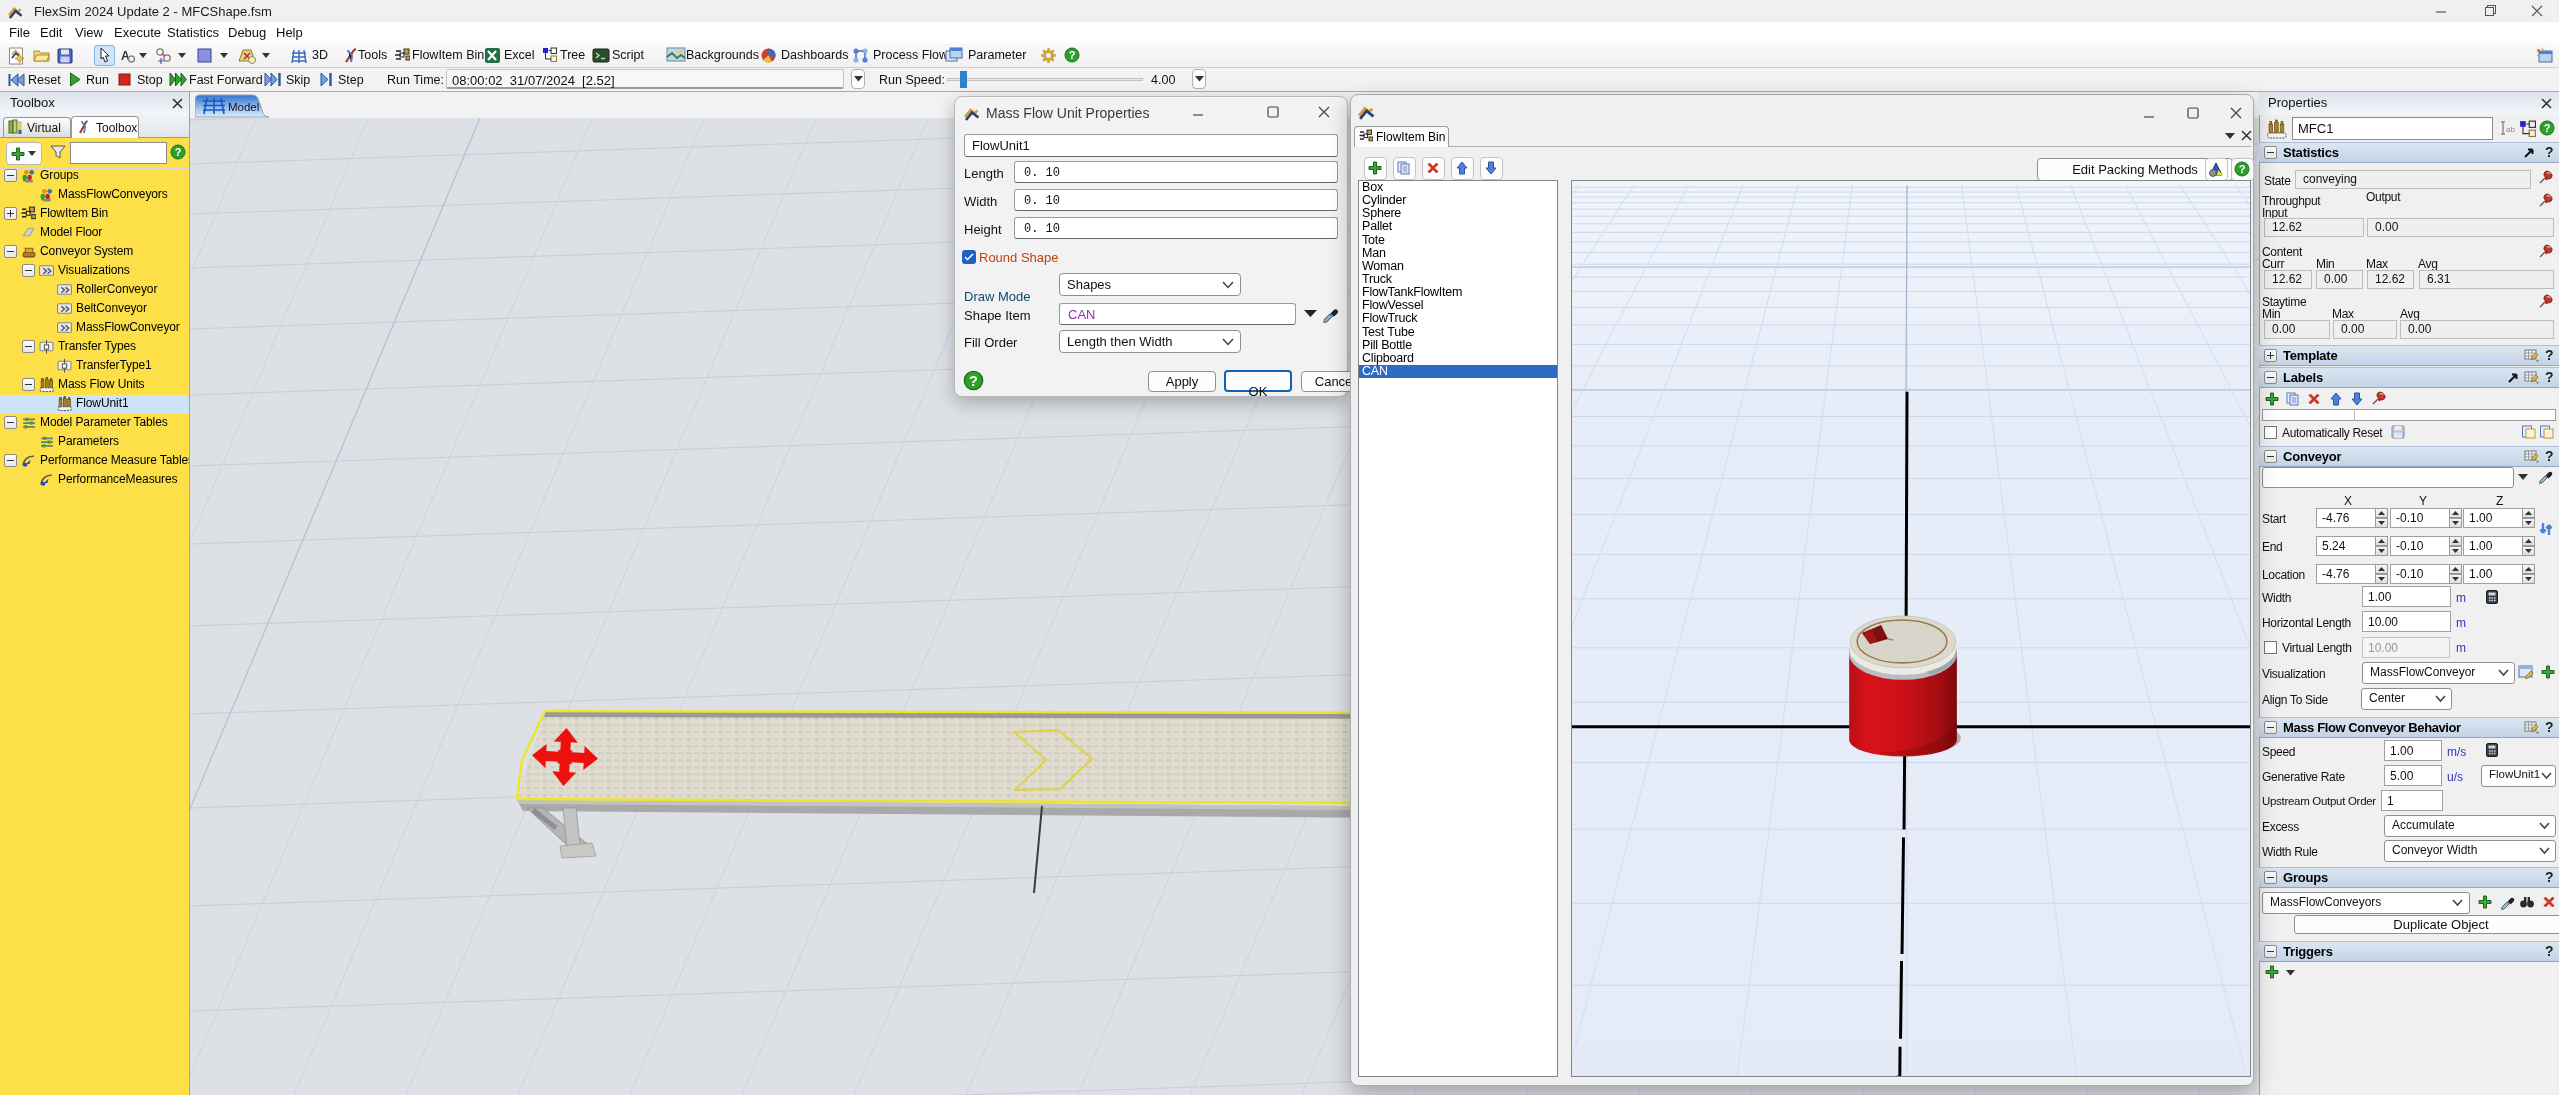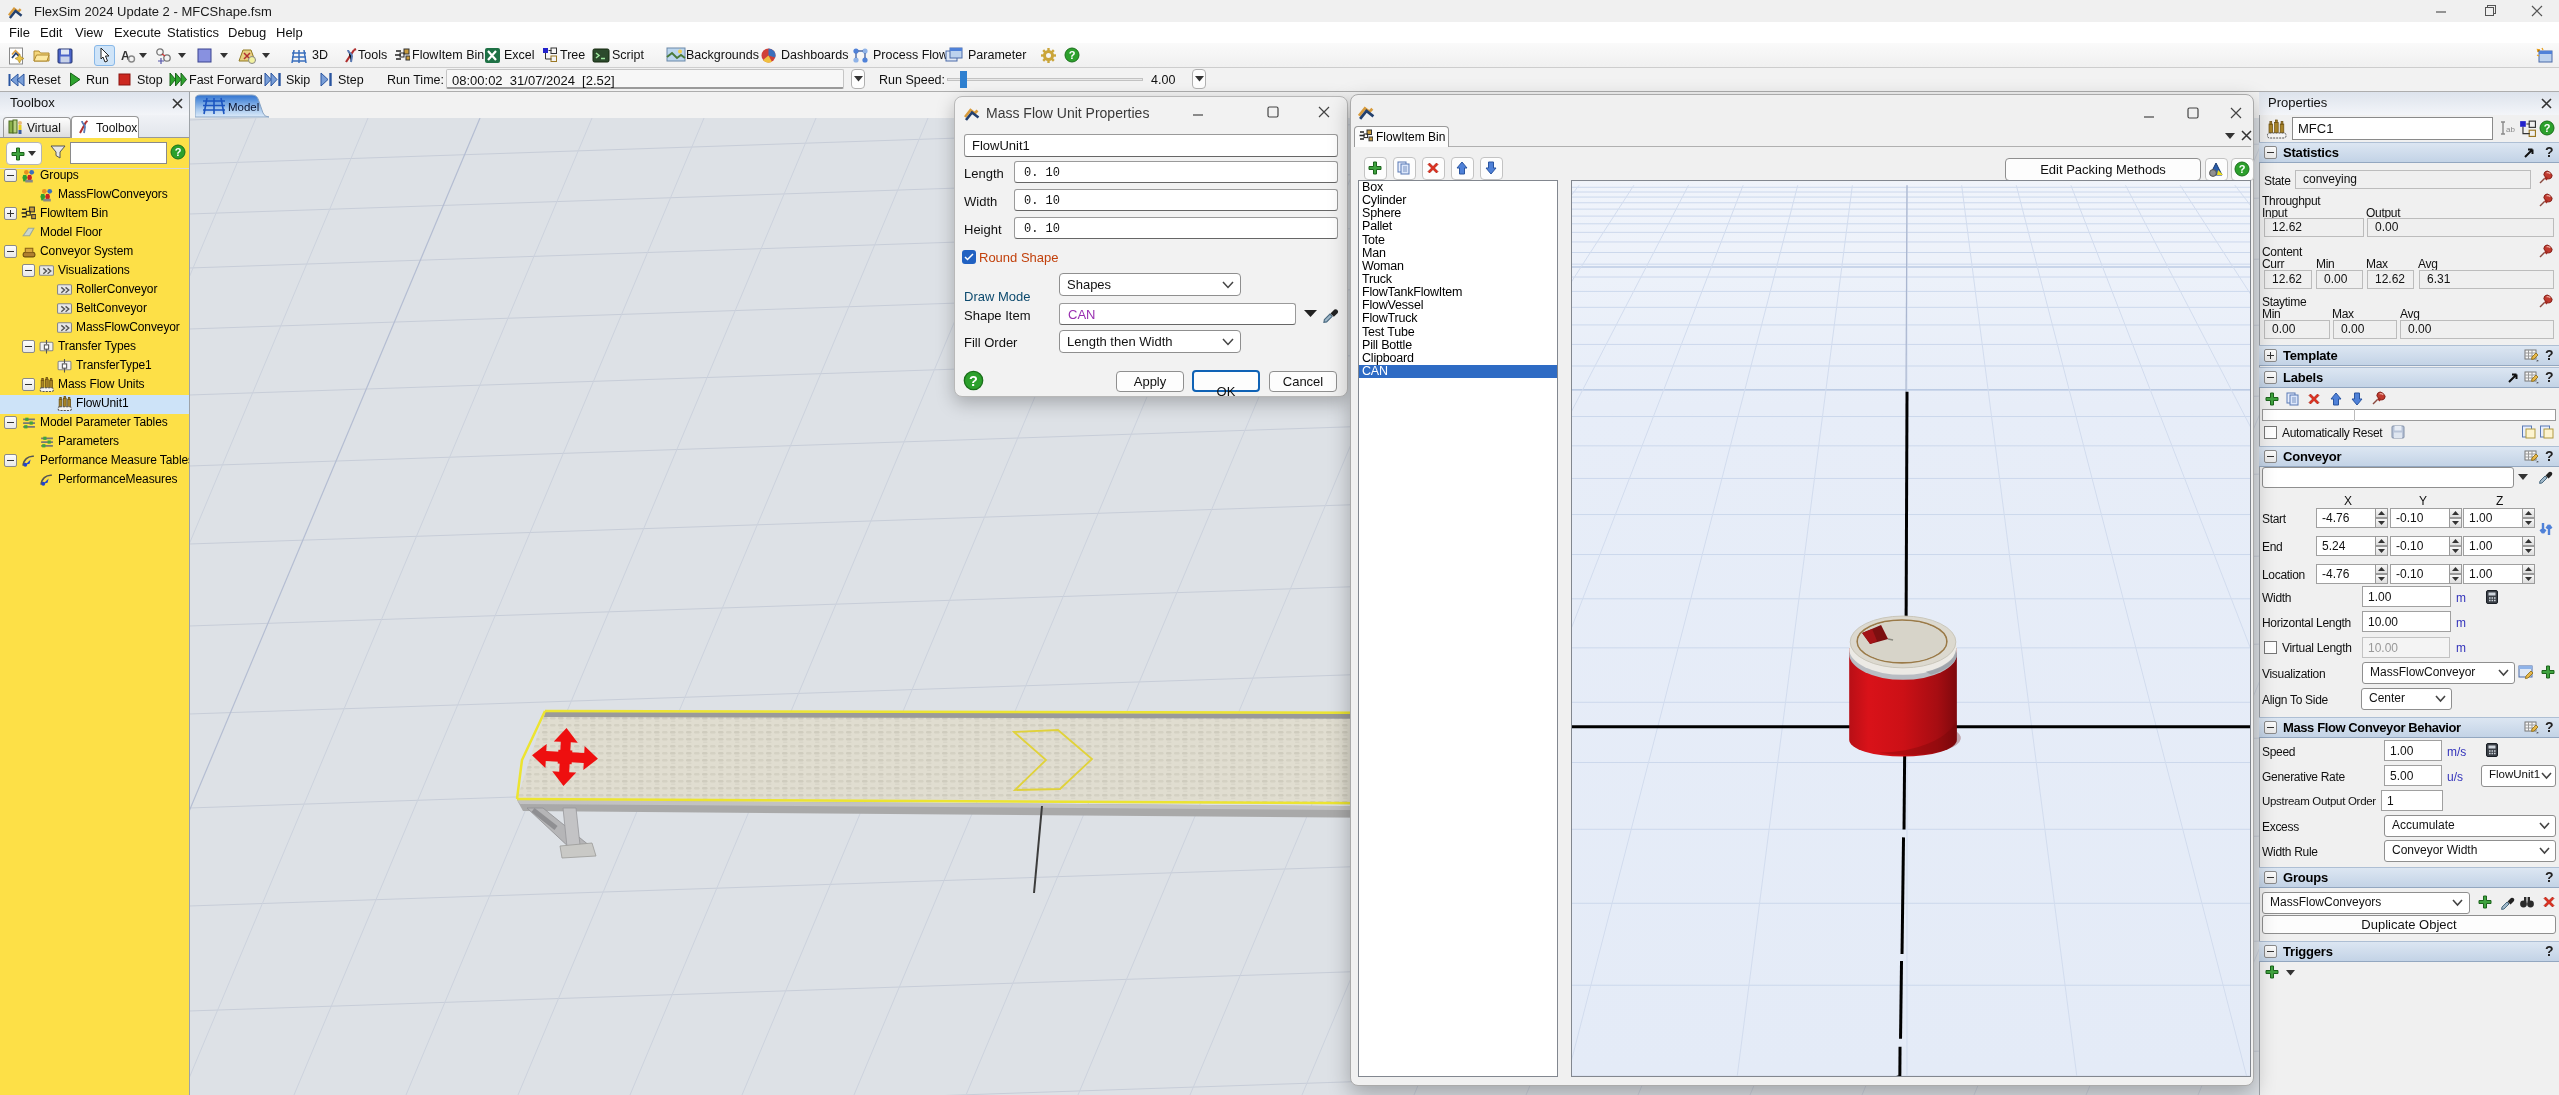--- a/index.html
+++ b/index.html
@@ -23,21 +23,21 @@
 .sect { position:absolute; left:2259px; width:300px; height:21px; background:linear-gradient(#dce6f2,#c3d3e6); border-top:1px solid #aebfd4; border-bottom:1px solid #93a7c0; }
 .sect b { position:absolute; left:24px; top:2px; font-size:13px; color:#000; letter-spacing:-0.2px; }
 .pmbox { position:absolute; width:13px; height:13px; background:linear-gradient(#fdfdfd,#e8e8e8); border:1px solid #8a8a8a; border-radius:2px; }
 .pmbox:after { content:""; position:absolute; left:2px; top:5px; width:7px; height:1px; background:#333; }
 .pmbox.plus:before { content:""; position:absolute; left:5px; top:2px; width:1px; height:7px; background:#333; }
 .plabel { position:absolute; font-size:12px; color:#101010; letter-spacing:-0.3px; }
 .combo { position:absolute; background:#ffffff; border:1px solid #8f8f8f; border-radius:3px; font-size:12px; color:#111; }
 .combo span { position:absolute; left:7px; top:2px; }
 .spinb { position:absolute; width:13px; background:linear-gradient(#f8f8f8,#ddd); border:1px solid #9a9a9a; }
 .unit { position:absolute; font-size:12px; color:#3333bb; }
-.btn11 { position:absolute; background:#fdfdfd; border:1px solid #8f8f8f; border-radius:4px; font-size:13px; color:#101010; text-align:center; }
+.btn11 { position:absolute; background:#fdfdfd; border:1px solid #8f8f8f; border-radius:4px; font-size:13px; color:#101010; text-align:center;margin-left:32px; }
 
 #dlg { left:954px; top:96px; width:394px; height:301px; background:#f2f2f2; border:1px solid #b8b8b8; border-radius:8px; box-shadow:0 6px 18px rgba(0,0,0,0.25); }
 .dinp { position:absolute; background:#fff; border:1px solid #9a9a9a; border-bottom:1px solid #666; border-radius:3px; font-family:"Liberation Mono",monospace; font-size:13px; color:#111; }
 
 #fib { left:1350px; top:94px; width:904px; height:992px; background:#f0f0f0; border:1px solid #aaa; border-radius:8px; box-shadow:0 8px 22px rgba(0,0,0,0.28); }
 .lsitem { height:13.15px; font-size:12.5px; color:#000; padding-left:3px; line-height:13.2px; letter-spacing:-0.2px; }
 
 .tbbtn { position:absolute; width:23px; height:23px; background:#fdfdfd; border:1px solid #c3c3c3; border-radius:4px; }
 </style></head>
 <body>
@@ -566,21 +566,21 @@
     <path d="M8.6,3.8 a4 4 0 0 1 3.6,1" stroke="#eaa89e" stroke-width="1.2" fill="none"></path>
   </svg>
 <div class="plabel" style="left:2262px;top:194px">Throughput</div>
 <svg class="abs" style="left:2538px;top:192px" width="16" height="16" viewBox="0 0 16 16">
     <path d="M6.5,9.5 L2,14" stroke="#8a4a40" stroke-width="1.4"></path>
     <ellipse cx="10" cy="6" rx="4.4" ry="3.4" transform="rotate(40 10 6)" fill="#c0392e" stroke="#7a1a14" stroke-width="0.8"></ellipse>
     <path d="M7,8.2 L9.5,10.5" stroke="#a02a20" stroke-width="2.6"></path>
     <path d="M8.6,3.8 a4 4 0 0 1 3.6,1" stroke="#eaa89e" stroke-width="1.2" fill="none"></path>
   </svg>
 <div class="plabel" style="left:2262px;top:206px">Input</div>
-<div class="plabel" style="left:2366px;top:206px">Output</div>
+<div class="plabel" style="left:2366px;top:190px">Output</div>
 <div class="fld" style="left:2264px;top:218px;width:100px;height:19px">12.62</div>
 <div class="fld" style="left:2367px;top:218px;width:187px;height:19px">0.00</div>
 <div class="plabel" style="left:2262px;top:245px">Content</div>
 <svg class="abs" style="left:2538px;top:243px" width="16" height="16" viewBox="0 0 16 16">
     <path d="M6.5,9.5 L2,14" stroke="#8a4a40" stroke-width="1.4"></path>
     <ellipse cx="10" cy="6" rx="4.4" ry="3.4" transform="rotate(40 10 6)" fill="#c0392e" stroke="#7a1a14" stroke-width="0.8"></ellipse>
     <path d="M7,8.2 L9.5,10.5" stroke="#a02a20" stroke-width="2.6"></path>
     <path d="M8.6,3.8 a4 4 0 0 1 3.6,1" stroke="#eaa89e" stroke-width="1.2" fill="none"></path>
   </svg>
 <div class="plabel" style="left:2262px;top:257px">Curr</div>

